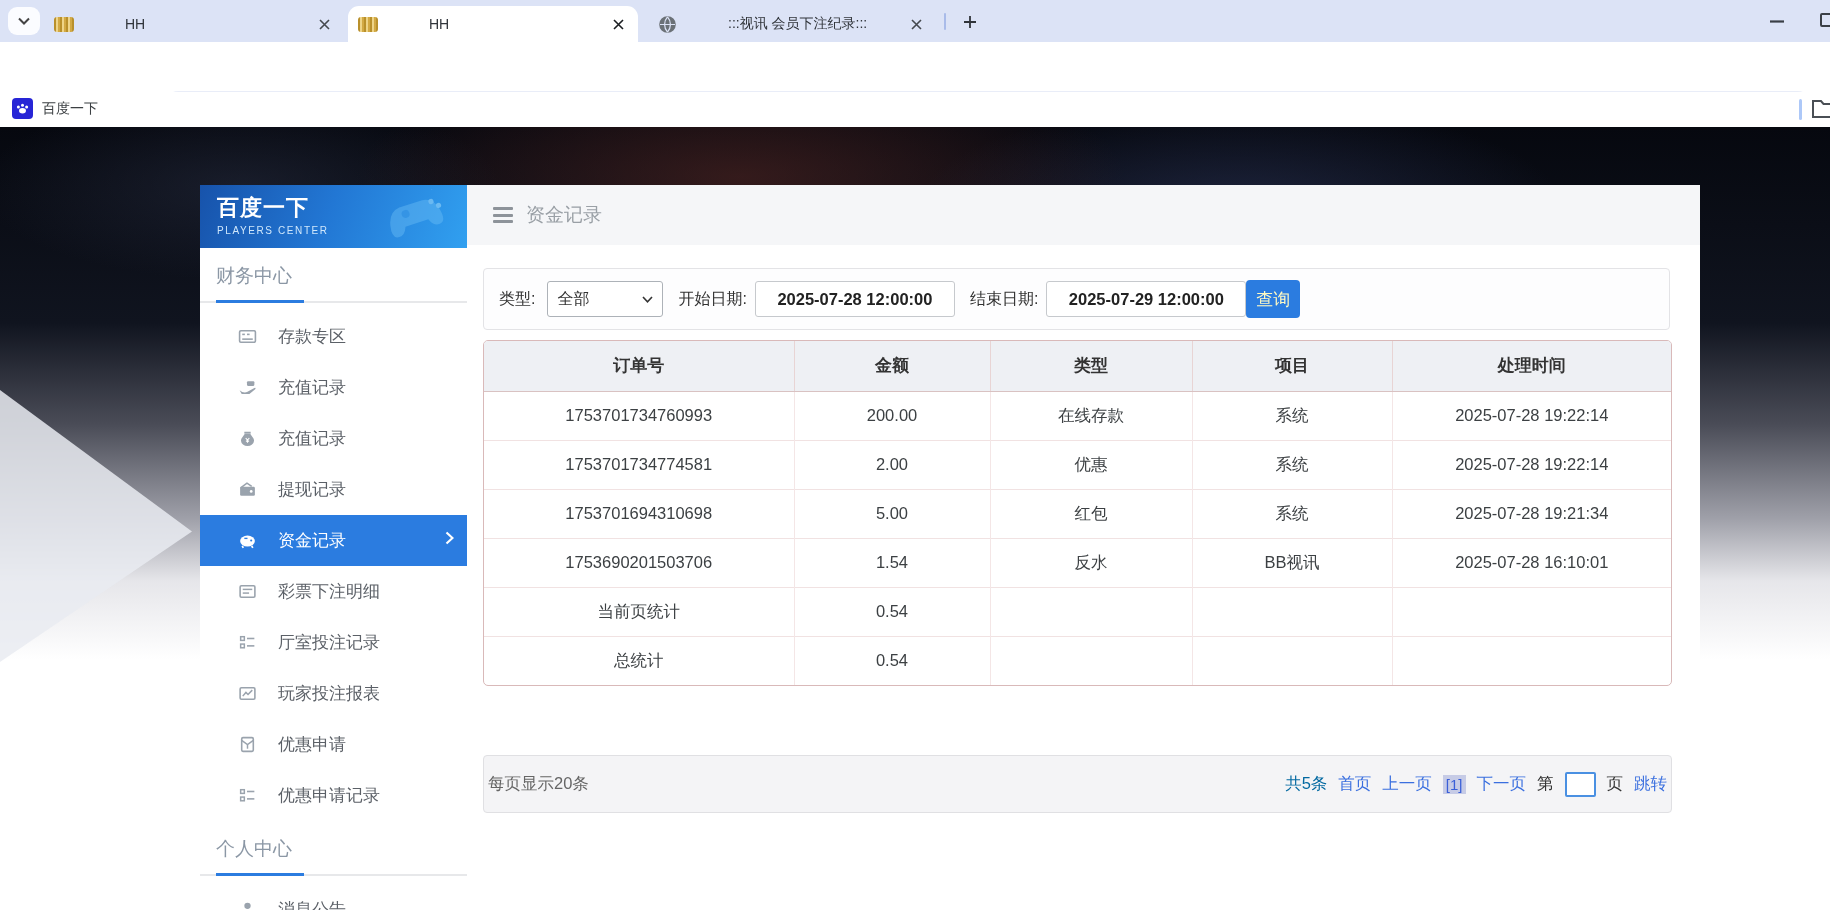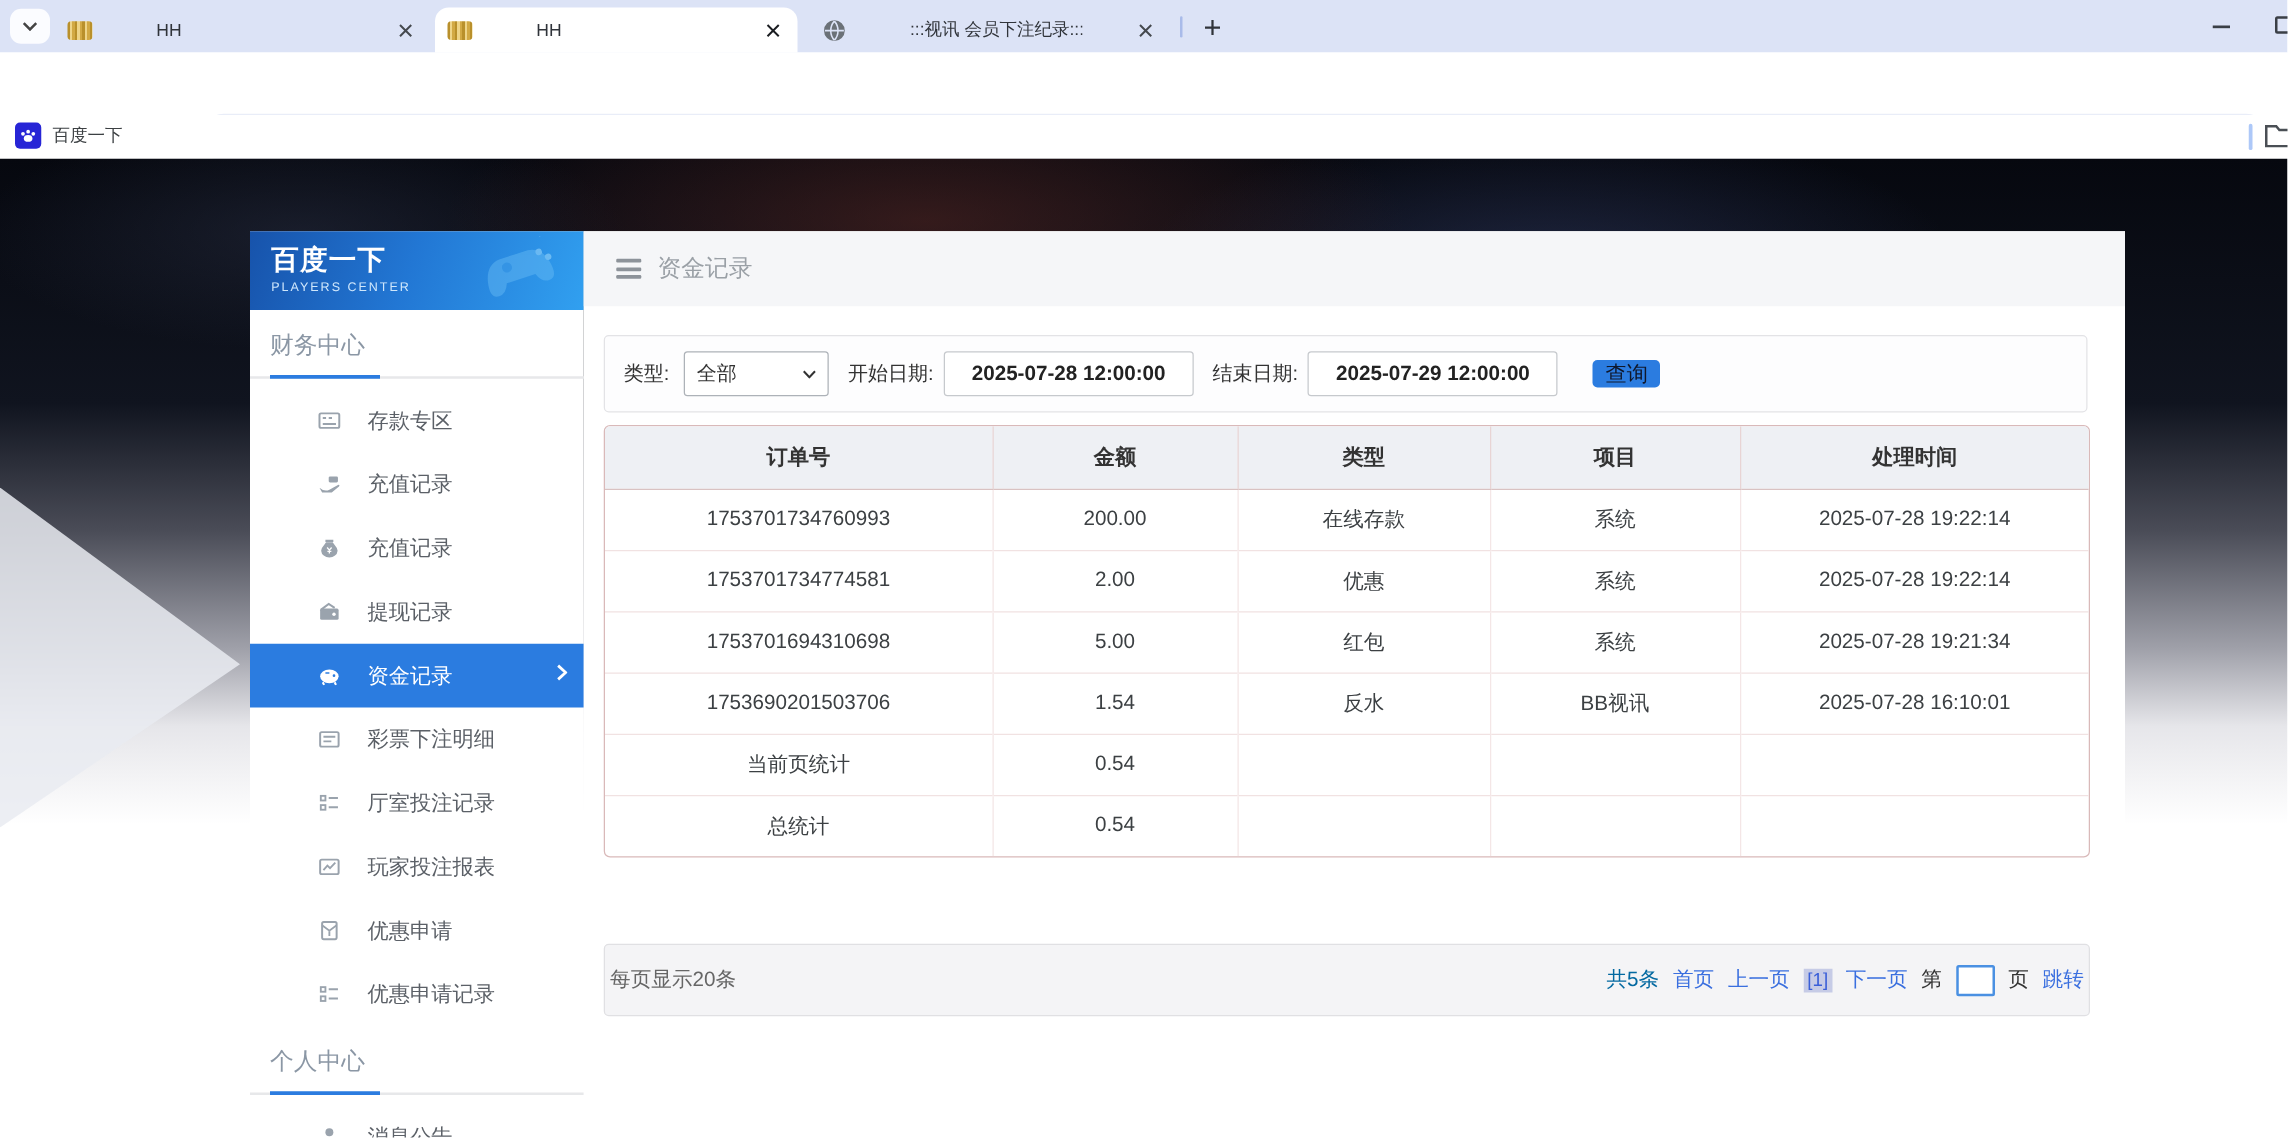--- a/index.html
+++ b/index.html
@@ -53,21 +53,21 @@
   
   .sidebar { position:absolute; left:200px; top:58px; width:267px; height:725px; background:#fff; }
   .sb-header { height:63px; position:relative; overflow:hidden;
     background:linear-gradient(110deg,#1753ab 0%,#2277d4 48%,#31a0f0 100%); padding:8px 0 0 17px; }
   .sb-title { font-size:22px; font-weight:bold; color:#fff; letter-spacing:1px; }
   .sb-subtitle { font-size:10px; color:#cfe7fc; letter-spacing:1.6px; margin-top:2px; }
   .sb-controller { position:absolute; right:6px; top:4px; opacity:0.55; }
   .sb-section-label { padding:15px 0 0 16px; font-size:19px; color:#8b97a5; }
   .sb-underline { margin:12px 0 8px 0; height:2px; background:#e7e8ea; position:relative; }
   .sb-underline::before { content:""; position:absolute; left:16px; top:-1px; width:88px; height:3px; background:#2b7ce0; }
-  .sb-item { height:51px; display:flex; align-items:center; padding-left:54px; color:#5b6067; font-size:17px; position:relative; }
+  .sb-item { height:51px; display:flex; align-items:center; padding-left:38px; color:#5b6067; font-size:17px; position:relative; }
   .sb-item .sb-ico { width:19px; height:19px; color:#9aa3ad; display:flex; align-items:center; justify-content:center; }
   .sb-item .sb-label { margin-left:21px; }
   .sb-item.active { background:#2b7ce0; color:#fff; }
   .sb-item.active .sb-ico { color:#fff; }
   .sb-item .sb-chev { position:absolute; right:13px; top:16px; display:none; }
   .sb-item.active .sb-chev { display:block; }
 
   
   .main { position:absolute; left:467px; top:58px; width:1233px; height:725px; background:#fff; }
   .main-header { height:60px; background:#f5f6f8; display:flex; align-items:center; padding-left:26px; }
@@ -76,22 +76,22 @@
   .page-title { margin-left:13px; font-size:19px; color:#9aa0a6; }
 
   .filter-bar { position:absolute; left:16px; top:83px; width:1187px; height:62px; background:#fdfdfe;
     border:1px solid #e3e3e6; border-radius:4px; display:flex; align-items:center; padding-left:15px;
     font-size:16px; color:#333; }
   .type-select { margin-left:12px; width:116px; height:36px; border:1px solid #adb2b8; border-radius:3px;
     background:#fff; display:flex; align-items:center; justify-content:space-between; padding:0 9px; font-size:16px; }
   .fl-label { margin-left:15px; }
   .date-input { margin-left:8px; width:200px; height:36px; border:1px solid #c6c9cd; border-radius:3px;
     font-size:16.5px; text-align:center; color:#222; font-family:"Liberation Sans",sans-serif; background:#fff;font-weight:bold; }
-  .query-btn { margin-left:28px; width:54px; height:22px; background:#2b7ce0; border:none; border-radius:4px;
-    color:#0f172a; font-size:17px; font-family:"Liberation Sans",sans-serif; cursor:pointer; }
+  .query-btn { margin-left:0; width:54px; height:38px; background:#2b7ce0; border:none; border-radius:4px;
+    color:#fef9c3; font-size:17px; font-family:"Liberation Sans",sans-serif; cursor:pointer; }
 
   .table-wrap { position:absolute; left:16px; top:155px; width:1189px; border:1px solid #d9b9b9;
     border-radius:5px; overflow:hidden; background:#fff; }
   table { width:100%; border-collapse:collapse; table-layout:fixed; }
   th { height:50px; background:#eef0f4; font-size:17px; font-weight:bold; color:#333;
     border-bottom:1px solid #d9c2c2; border-left:1px solid #e8d4d4; text-align:center; }
   th:first-child { border-left:none; }
   td { height:49px; font-size:16.5px; color:#3c4043; text-align:center;
     border-top:1px solid #f1e2e2; border-left:1px solid #f4e6e6; }
   td:first-child { border-left:none; }

